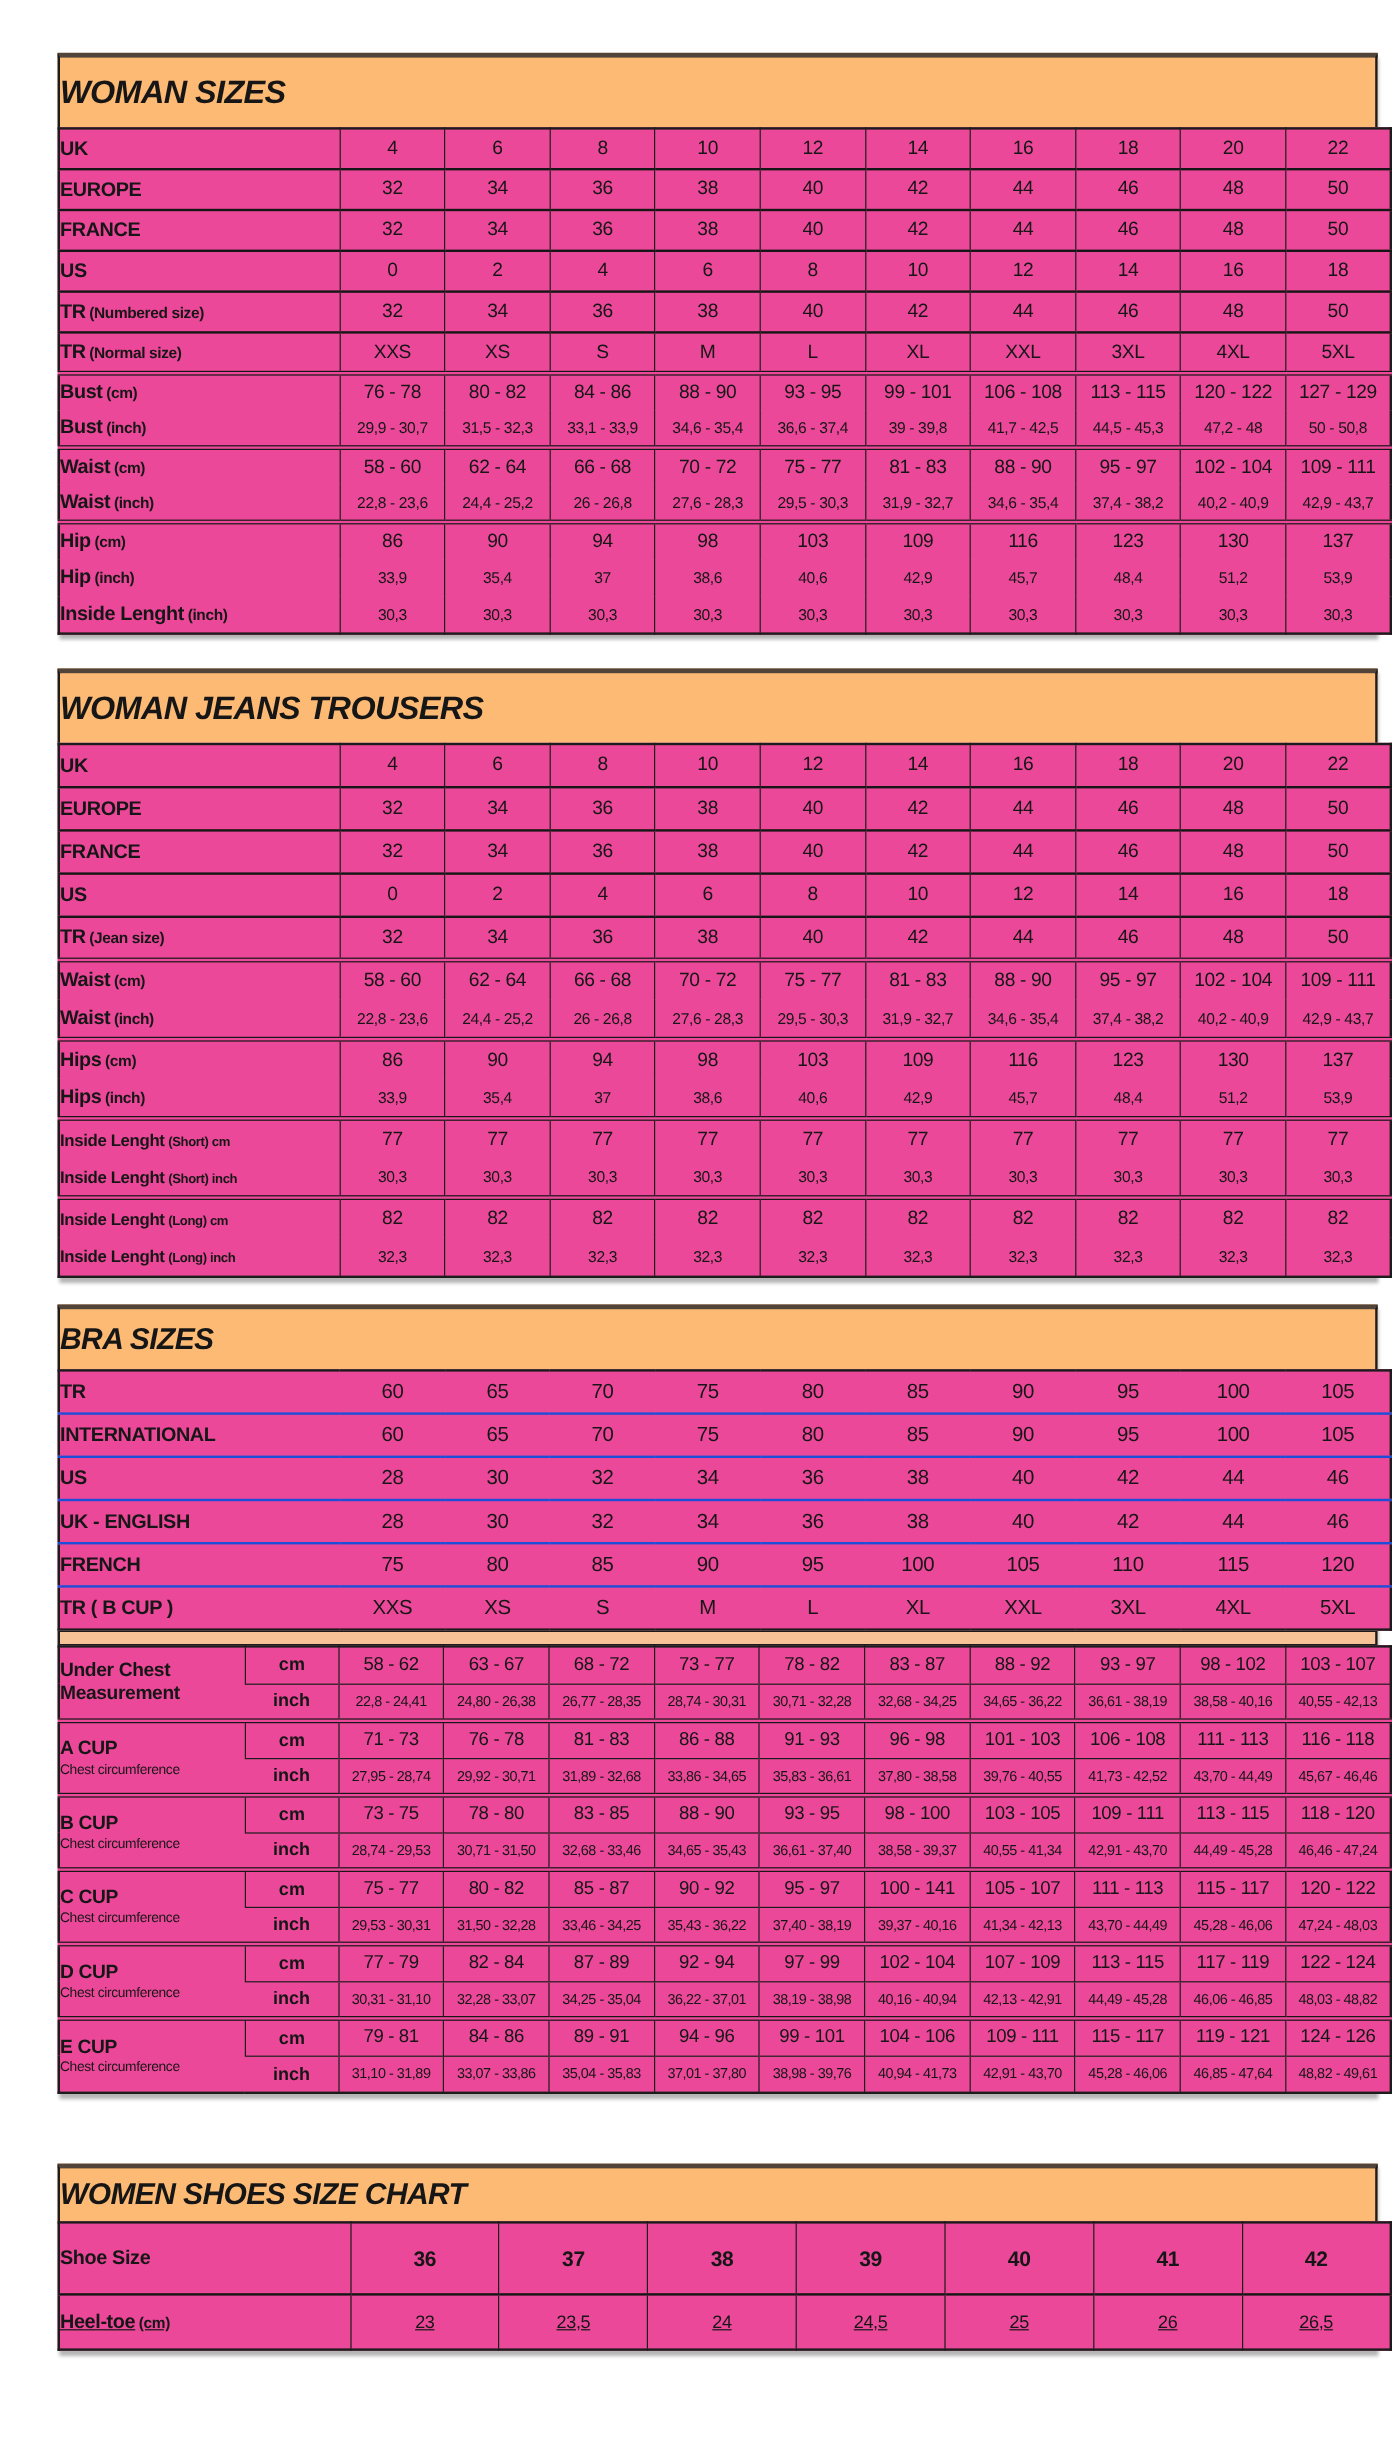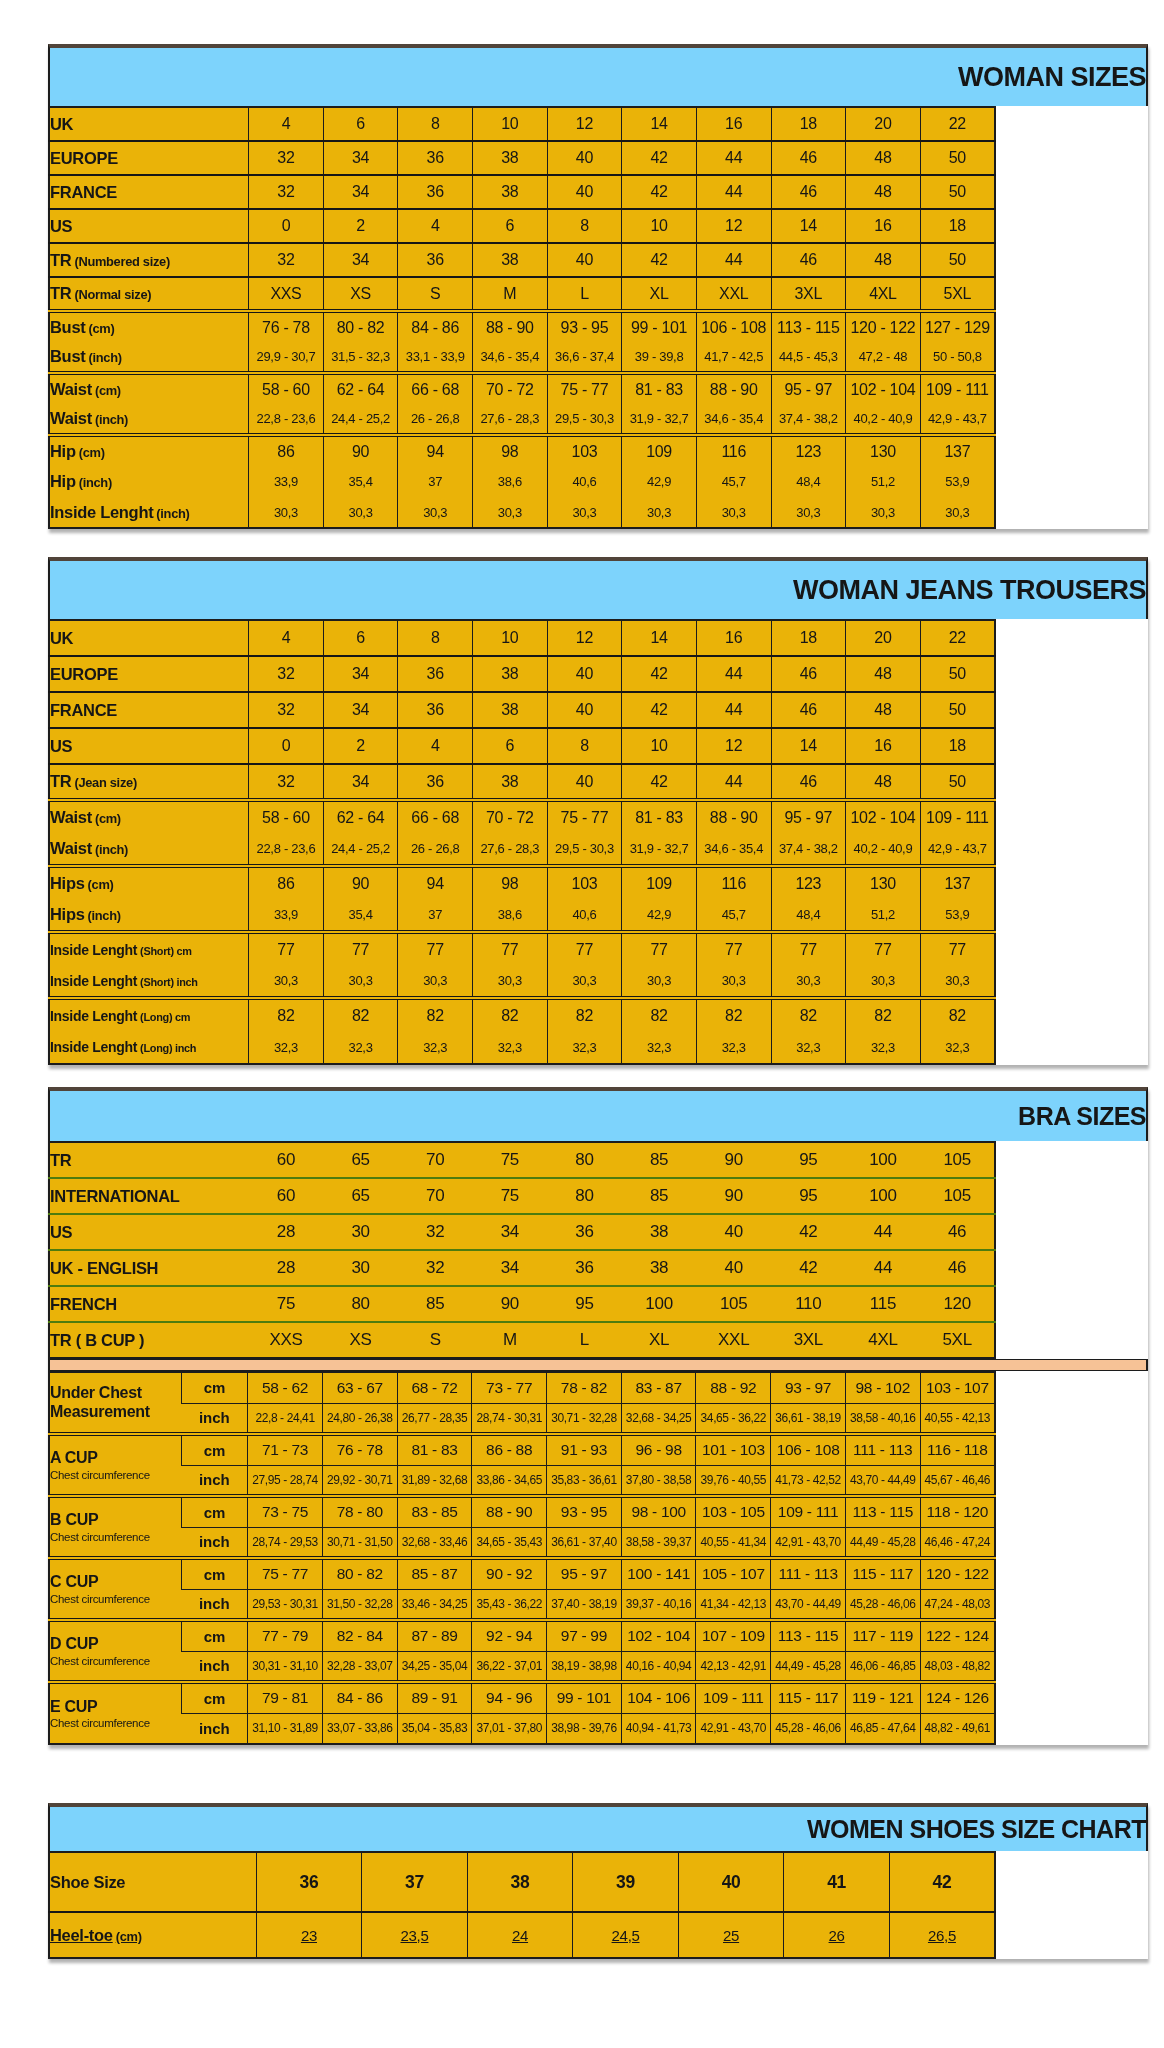--- a/index.html
+++ b/index.html
@@ -6,28 +6,28 @@
   body {
     width:1164px; height:2048px; overflow:hidden;
     font-family:"Liberation Sans", sans-serif; color:#161616;
   }
   .page { padding:44px 16px 0 48px; }
 
   .tbl { width:1100px; margin-bottom:28px; box-shadow:1px 4px 3px rgba(0,0,0,.30); }
 
   
   .hdr {
-    background:#7dd3fc;
+    background:#fdba74;
     border:2px solid #1c1c1c; border-top:4px solid #51443a; border-bottom:none;
-    height:58px; display:flex; flex-direction:column; justify-content:center; text-align:right;
+    height:58px; display:flex; flex-direction:column; justify-content:center; text-align:left;font-style:italic;
   }
   .title { font-size:27px; font-weight:700; letter-spacing:-0.5px; line-height:1.05; }
   .subtitle { font-size:15px; font-weight:700; margin-top:2px; }
 
-  table.grid { width:948px; border-collapse:collapse; table-layout:fixed; background:#eab308;
+  table.grid { width:1112px; border-collapse:collapse; table-layout:fixed; background:#ec4899;
                border:2px solid #1c1c1c; }
   table.grid td { vertical-align:middle; padding:0; }
   table.vlines td { border-left:1.6px solid #1c1c1c; }
   table.grid td:first-child { border-left:none; }
 
   
   tr.gsep1 td { border-top:2px solid #161616; }
   tr.gsep2 td { border-top:4px double #161616; }
   tr.g-next td { border-top:none; }
   .bra-bottom tr.g-next td { border-top:1.4px solid #1c1c1c; }
@@ -49,21 +49,21 @@
   .sec-woman-sizes tr.pair { height:31px; }
   .sec-woman-jeans tr { height:36px; }
   .sec-woman-jeans tr.pair { height:33px; }
   .sec-woman-jeans { margin-bottom:22px; }
 
   .sec-bra .hdr { height:50px; }
   .sec-bra .title { font-size:25px; }
   .sec-bra { margin-bottom:58px; }
   .bra-top tr { height:36px; }
   .bra-top td.val { font-size:17px; }
-  .bra-top tr.gsep2 td, .bra-top tr.gsep1 td { border-top:2px solid #4d7c0f; }
+  .bra-top tr.gsep2 td, .bra-top tr.gsep1 td { border-top:2px solid #1d4ed8; }
   .bra-bottom tr { height:31px; }
   .bra-bottom td.val { font-size:15.5px; }
   .bra-bottom tr.inch td.val { font-size:12px; letter-spacing:-0.4px;margin-top:48px; }
 
   .divider { height:10px; background:#F6C296;
     border-left:2px solid #1c1c1c; border-right:2px solid #1c1c1c;
     border-top:1.6px solid #1c1c1c; border-bottom:1.6px solid #1c1c1c; }
 
   .sec-shoes .hdr { height:44px; }
   .sec-shoes .title { font-size:25px; }

